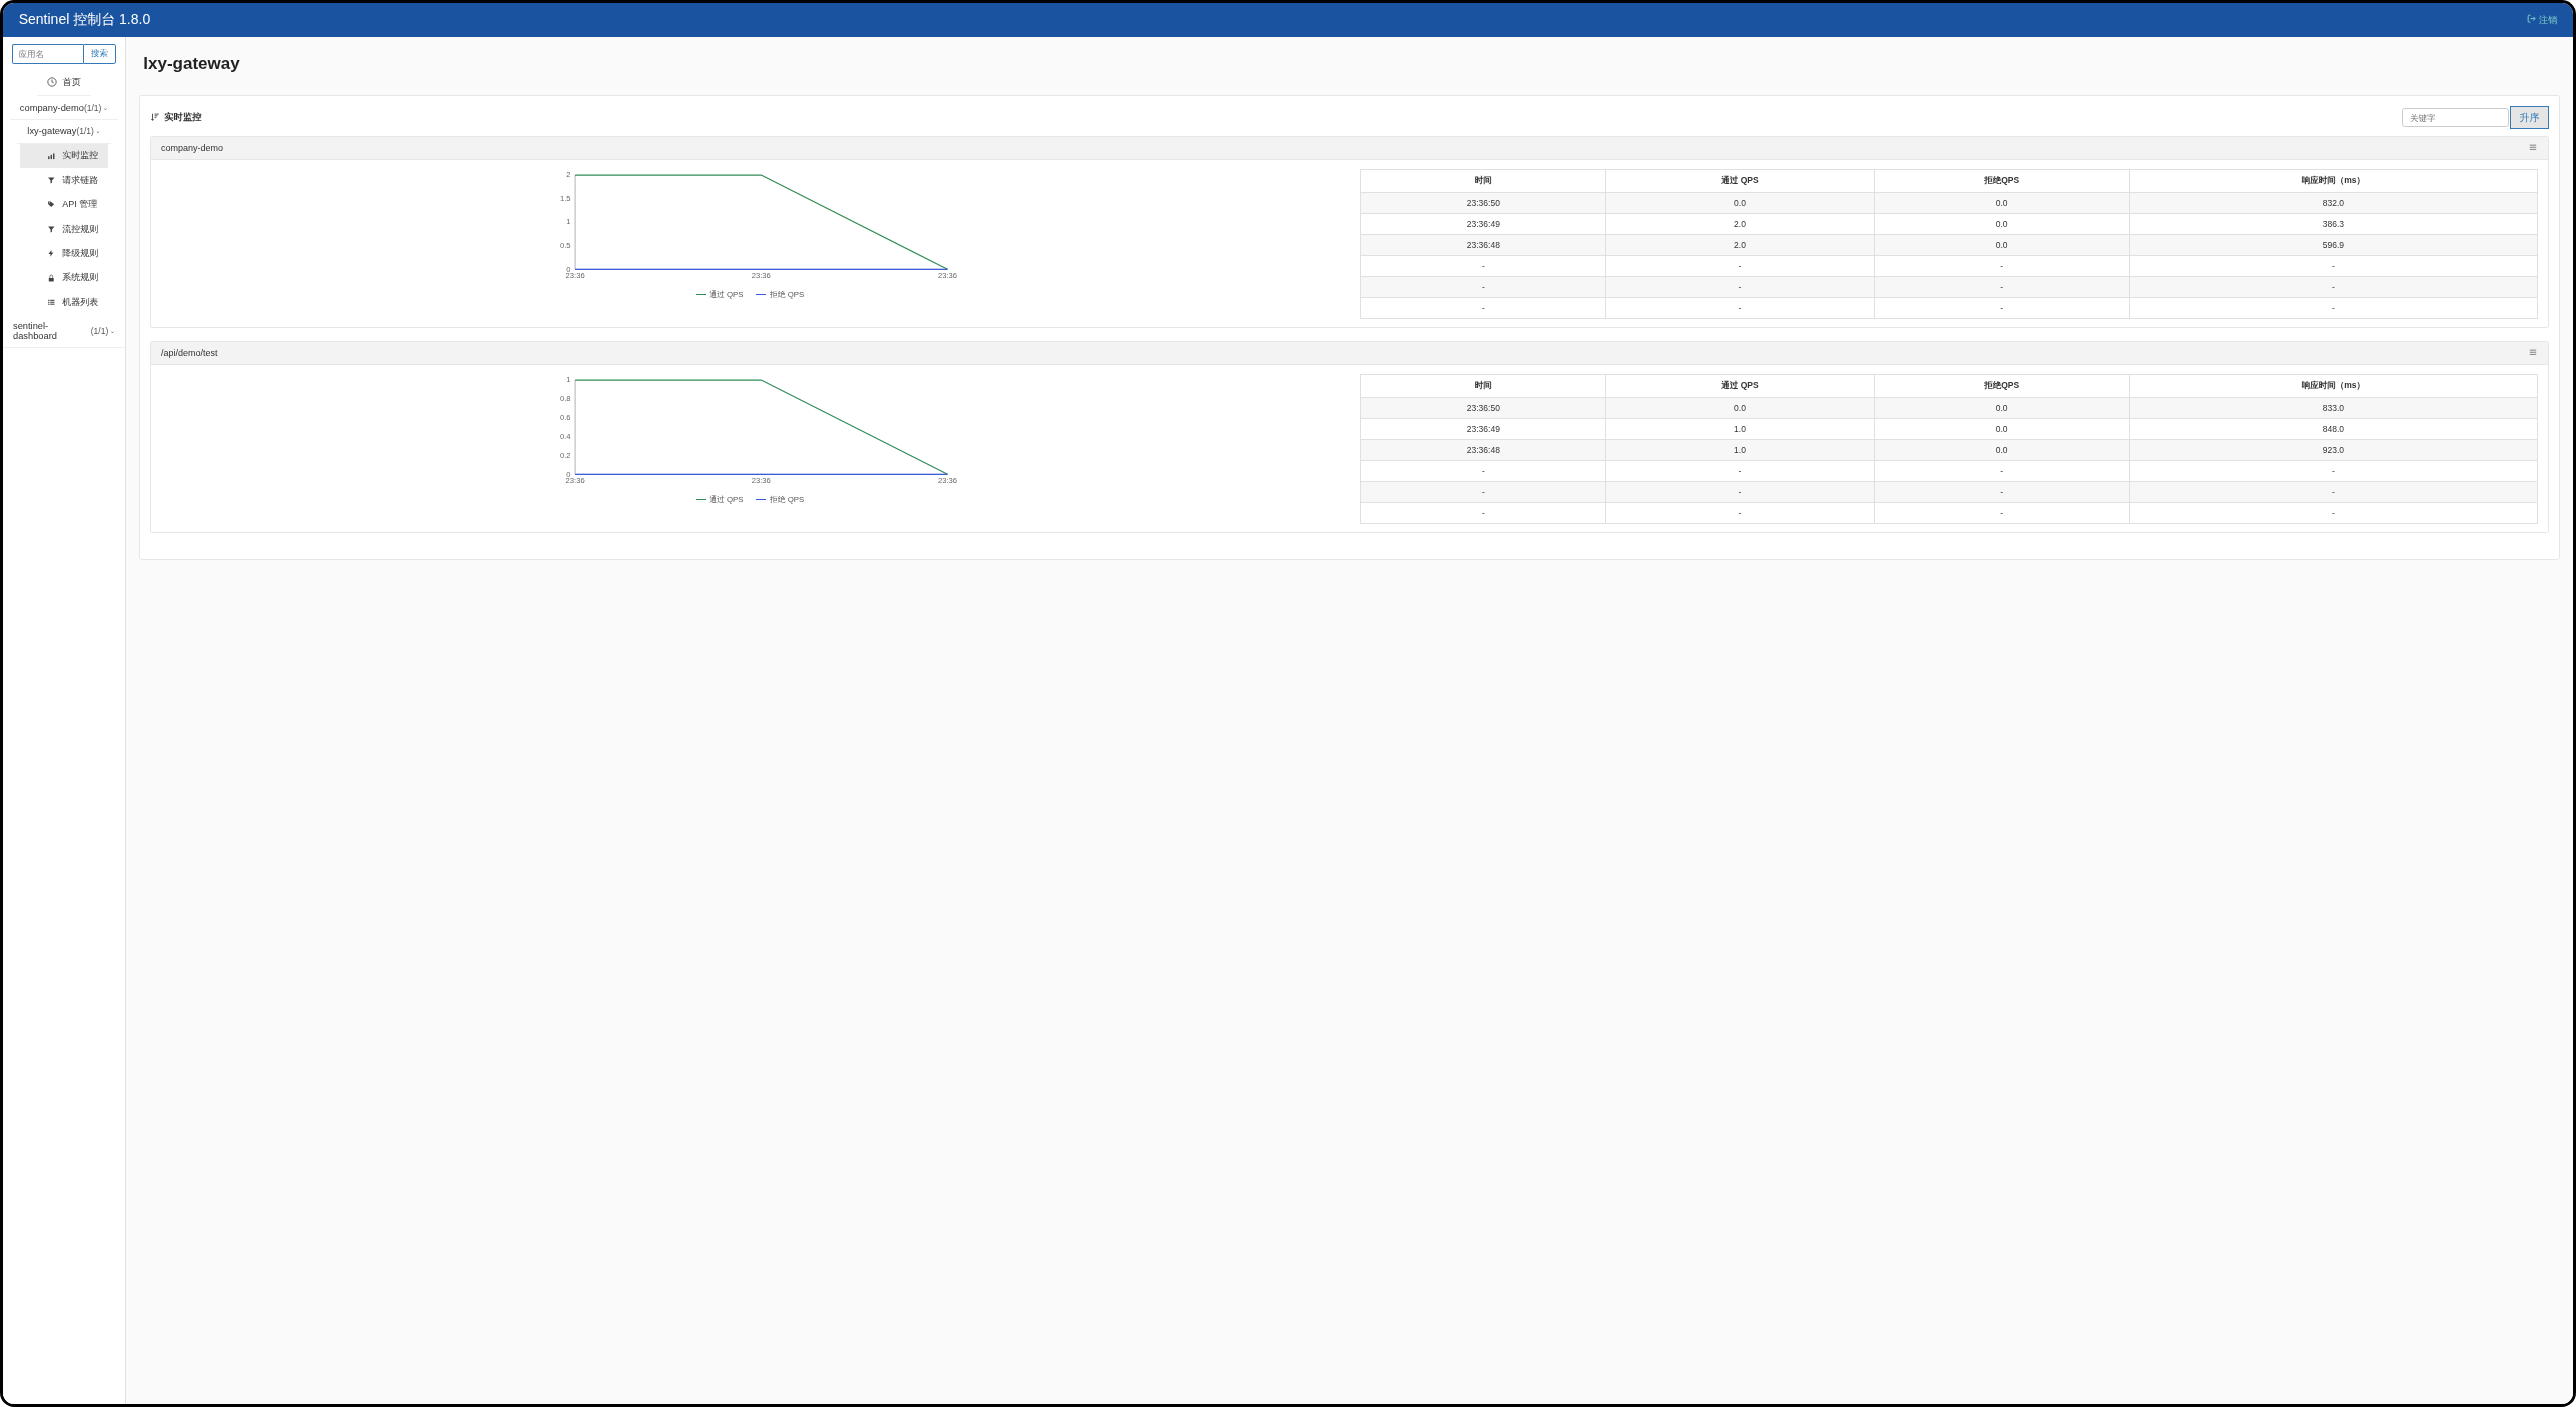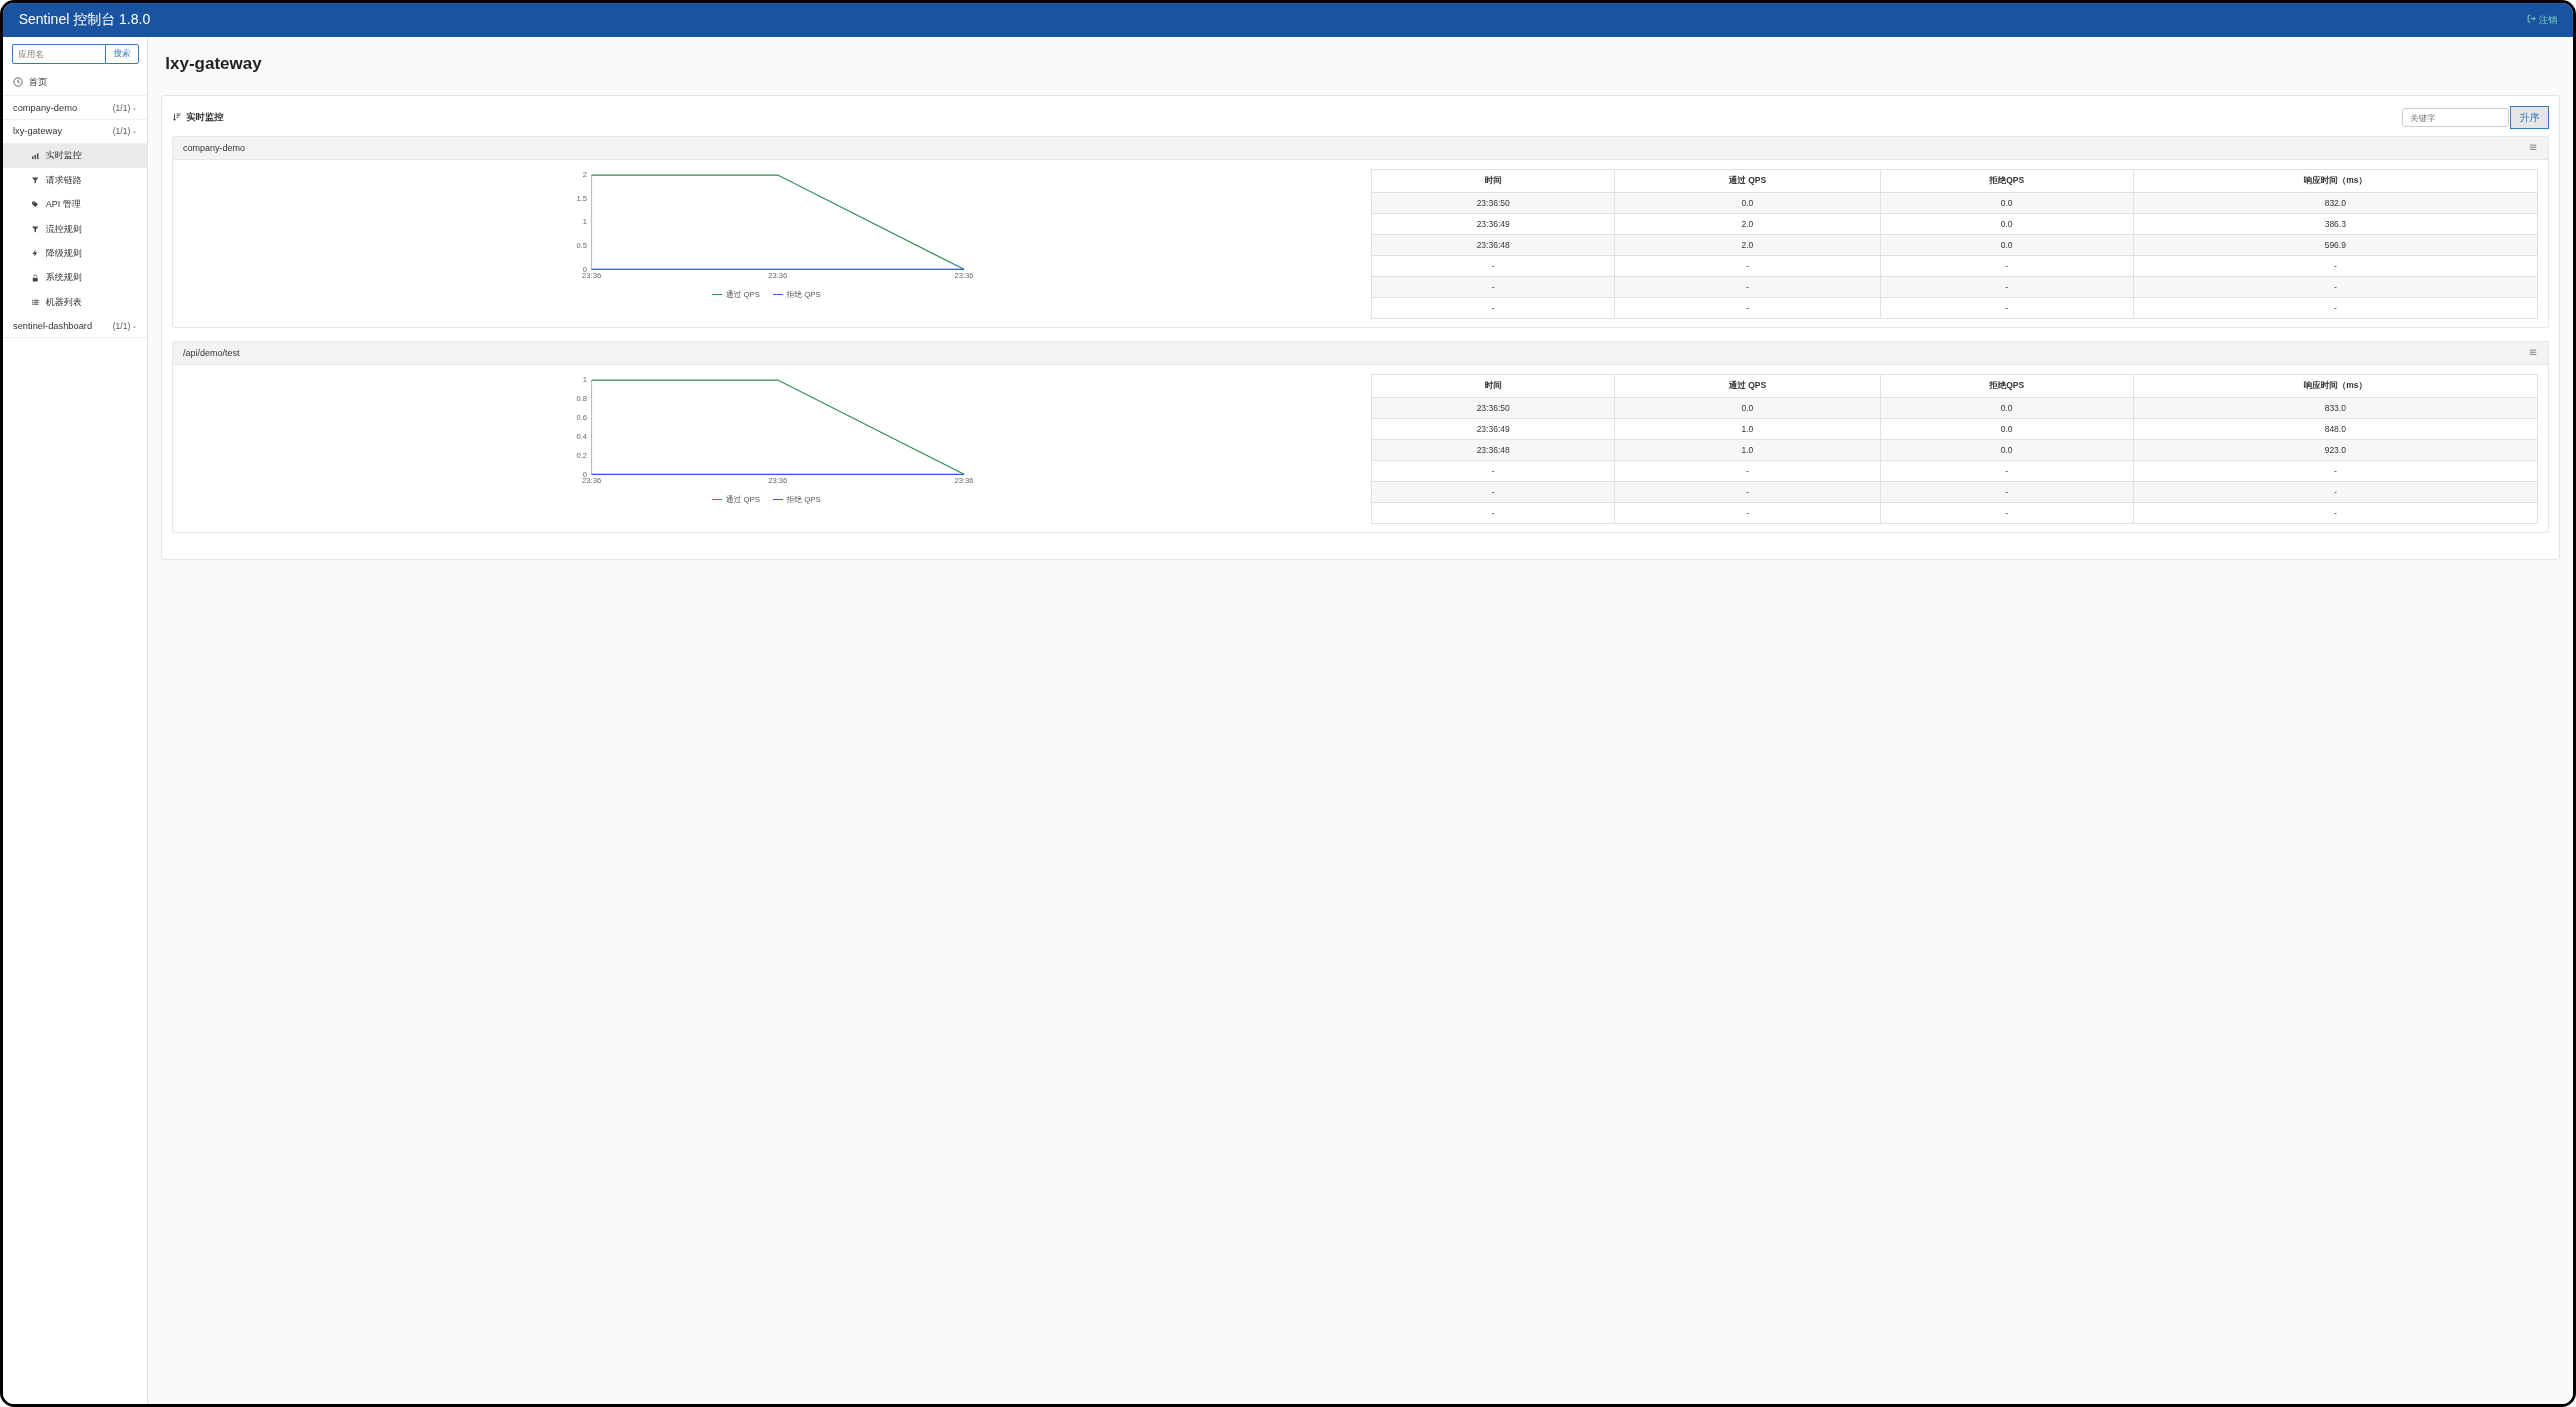--- a/index.html
+++ b/index.html
@@ -24,25 +24,26 @@
   height: 34px;
   display: flex;
   align-items: center;
   padding: 0 15.7px;
   justify-content: space-between;
 }
 .header-title { font-size: 14px; font-weight: 400; }
 .header-right { color: #7fd0c8; font-size: 9.3px; display: flex; align-items: center; gap: 2.8px; cursor: pointer; }
 .body-flex { display: flex; flex: 1; overflow: hidden; }
 .sidebar {
-  width: 145px;
+  width: 123px;
   background: #fff;
   border-right: 0.7px solid #e0e0e0;
   display: flex;
   flex-direction: column;
+  align-items: center;
 }
 .sidebar-search {
   padding: 7.1px 8.5px 5.7px;
   display: flex;
 }
 .sidebar-search input {
   flex: 1;
   border: 0.7px solid #337ab7;
   border-right: none;
   border-radius: 2.1px 0 0 2.1px;

